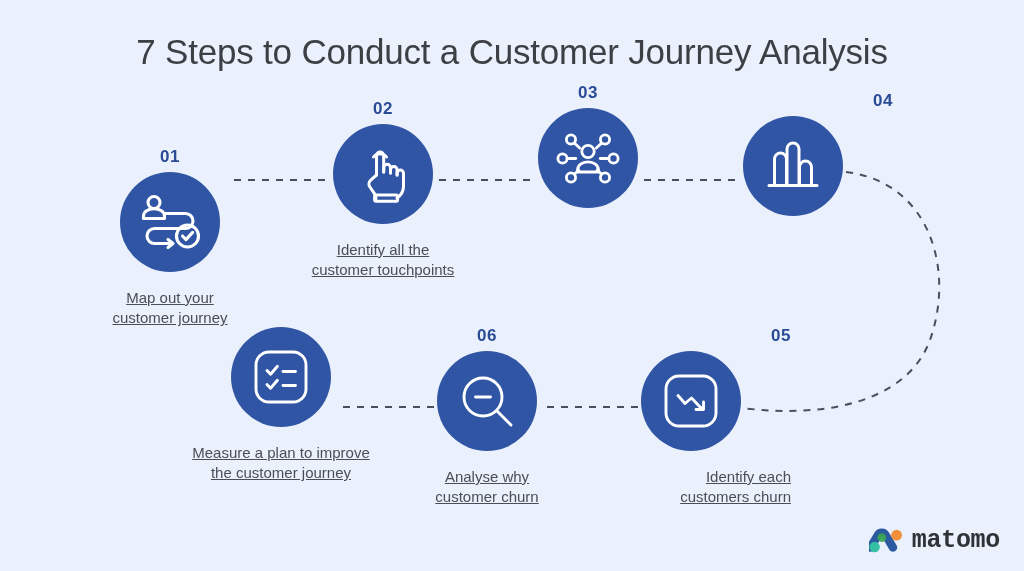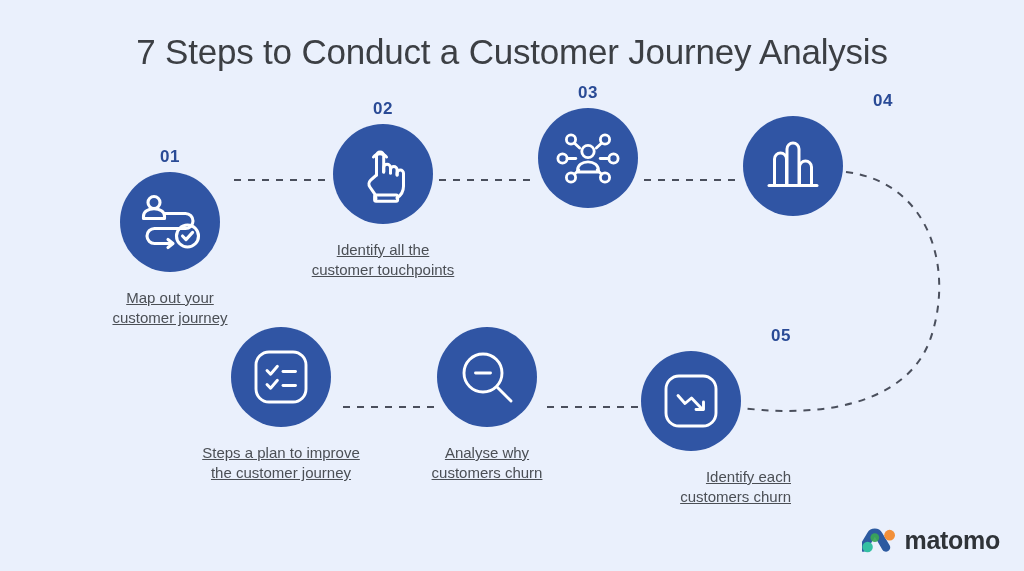--- a/index.html
+++ b/index.html
@@ -77,20 +77,21 @@
   #step-6 { left:387px; top:327px; }
   #step-5 { left:591px; top:327px;text-align:right; }
   
   .logo {
     position:absolute;
     right:24px;
     bottom:18px;
     display:flex;
     align-items:center;
     gap:9px;
+    font-family:Liberation Mono, monospace;
   }
   .logo-word {
     font-size:25px;
     font-weight:bold;
     color:#2f3338;
     letter-spacing:-0.3px;
     line-height:1;
   }
 </style>
 </head>
@@ -195,46 +196,47 @@
           <path d="M15 22.5 l7 8 l6.5 -5.5 l11 11.5"></path>
           <path d="M33 36.5 h7.5 v-7.5"></path>
         </g>
       </svg>
     </div>
     <div class="step-caption">Identify each
 customers churn</div>
   </div>
 
   <div class="step" id="step-6">
+    <div class="step-number">06</div>
     <div class="circle">
       <svg width="60" height="60" viewBox="0 0 60 60">
         <g fill="none" stroke="#ffffff" stroke-width="2.9" stroke-linecap="round" stroke-linejoin="round">
           <circle cx="26" cy="26" r="19"></circle>
           <path d="M18.5 26 h15"></path>
           <path d="M40 40 l14 14"></path>
         </g>
       </svg>
     </div>
     <div class="step-caption">Analyse why
-customers churn</div>
+customer churn</div>
   </div>
 
   <div class="step" id="step-7">
     <div class="circle">
       <svg width="56" height="56" viewBox="0 0 56 56">
         <g fill="none" stroke="#ffffff" stroke-width="2.9" stroke-linecap="round" stroke-linejoin="round">
           <rect x="3" y="3" width="50" height="50" rx="13"></rect>
           <path d="M14 21.5 l3.6 3.8 l6.8 -8"></path>
           <path d="M30 22.5 h12.5"></path>
           <path d="M14 35.5 l3.6 3.8 l6.8 -8"></path>
           <path d="M30 36.5 h12.5"></path>
         </g>
       </svg>
     </div>
-    <div class="step-caption">Steps a plan to improve
+    <div class="step-caption">Measure a plan to improve
 the customer journey</div>
   </div>
 
   <div class="logo">
     <svg width="34" height="25" viewBox="0 0 34 25">
       <g>
         <path d="M1.5 19.5 L9 7 a4.4 4.4 0 0 1 7.6 0 L24 19.5" fill="none" stroke="#2c5aa0" stroke-width="8.4" stroke-linecap="round" stroke-linejoin="round"></path>
         <circle cx="5.6" cy="19" r="5.2" fill="#34bfa3"></circle>
         <circle cx="12.8" cy="9.6" r="4.4" fill="#3aa655" opacity="0.92"></circle>
         <circle cx="27.6" cy="7.2" r="5.4" fill="#f2903a"></circle>

